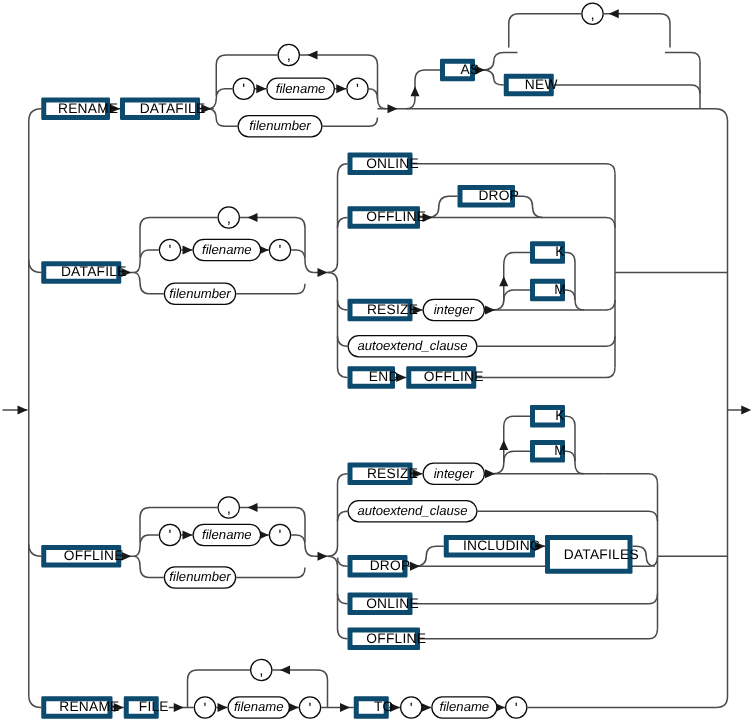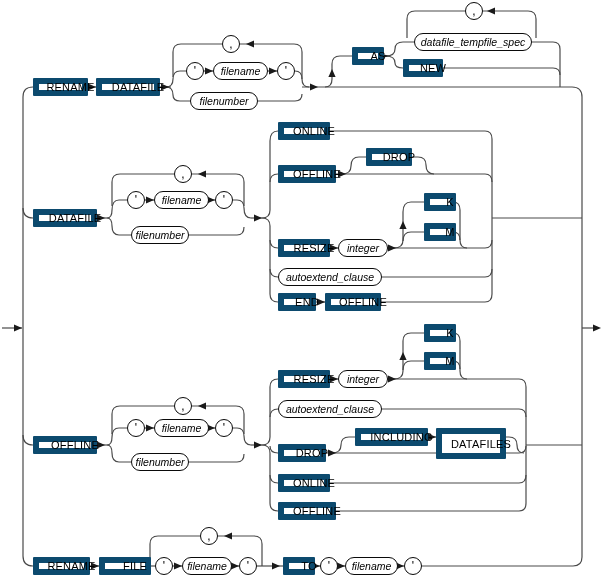--- a/index.html
+++ b/index.html
@@ -1,21 +1,21 @@
 <!DOCTYPE html>
 <html><head>
 <meta charset="utf-8">
 <style>
   html,body{margin:0;padding:0;background:#fff;}
   #stage{position:relative;width:602px;height:581px;background:#ffffff;overflow:hidden;
          font-family:"Liberation Sans", sans-serif;}
   #wires{position:absolute;left:0;top:0;}
   .node{position:absolute;display:flex;align-items:center;justify-content:center;
         background:#fff;color:#000;font-size:11px;white-space:nowrap;box-sizing:border-box;}
-  .kw{border:6px solid #0c4a6e;border-radius:1px;letter-spacing:.2px;padding-left:20px;}
+  .kw{border:4px solid #0c4a6e;border-radius:1px;letter-spacing:.2px;padding-left:20px;}
   .var{border:1.5px solid #0a0a0a;border-radius:10px;font-style:italic;font-size:10.5px;}
   .circ{border:1.5px solid #0a0a0a;border-radius:50%;font-size:12px;line-height:1;}
 </style>
 </head>
 <body>
 
 <div id="stage">
 
   <svg id="wires" width="602" height="581" viewBox="0 0 602 581" fill="none" stroke="#4a4a4a" stroke-width="1.2">
 
@@ -173,21 +173,20 @@
 
   <div class="node kw" style="left:33px;top:78px;width:55px;height:18px">RENAME</div>
   <div class="node kw" style="left:96px;top:78px;width:64px;height:18px">DATAFILE</div>
   <div class="node circ" style="left:222px;top:35px;width:18px;height:18px">,</div>
   <div class="node circ" style="left:186px;top:62px;width:18px;height:18px">'</div>
   <div class="node var" style="left:213px;top:62px;width:55px;height:18px">filename</div>
   <div class="node circ" style="left:277px;top:62px;width:18px;height:18px">'</div>
   <div class="node var" style="left:190px;top:92px;width:68px;height:18px">filenumber</div>
   <div class="node kw" style="left:352px;top:47px;width:26px;height:18px">AS</div>
   <div class="node circ" style="left:465px;top:2px;width:18px;height:18px">,</div>
-  <div class="node var" style="left:414px;top:33px;width:118px;height:18px">datafile_tempfile_spec</div>
   <div class="node kw" style="left:403px;top:59px;width:40px;height:18px">NEW</div>
 
   <div class="node kw" style="left:33px;top:209px;width:64px;height:18px">DATAFILE</div>
   <div class="node circ" style="left:174px;top:165px;width:18px;height:18px">,</div>
   <div class="node circ" style="left:127px;top:191px;width:18px;height:18px">'</div>
   <div class="node var" style="left:154px;top:191px;width:55px;height:18px">filename</div>
   <div class="node circ" style="left:215px;top:191px;width:18px;height:18px">'</div>
   <div class="node var" style="left:131px;top:226px;width:58px;height:18px">filenumber</div>
   <div class="node kw" style="left:278px;top:122px;width:52px;height:18px">ONLINE</div>
   <div class="node kw" style="left:278px;top:165px;width:58px;height:18px">OFFLINE</div>
@@ -211,21 +210,21 @@
   <div class="node kw" style="left:424px;top:324px;width:26px;height:18px">K</div>
   <div class="node kw" style="left:424px;top:352px;width:26px;height:18px">M</div>
   <div class="node var" style="left:278px;top:400px;width:104px;height:18px">autoextend_clause</div>
   <div class="node kw" style="left:278px;top:444px;width:48px;height:18px">DROP</div>
   <div class="node kw" style="left:355px;top:428px;width:73px;height:18px">INCLUDING</div>
   <div class="node kw" style="left:436px;top:428px;width:70px;height:31px">DATAFILES</div>
   <div class="node kw" style="left:278px;top:474px;width:52px;height:18px">ONLINE</div>
   <div class="node kw" style="left:278px;top:502px;width:58px;height:18px">OFFLINE</div>
 
   <div class="node kw" style="left:33px;top:557px;width:57px;height:18px">RENAME</div>
-  <div class="node kw" style="left:99px;top:557px;width:52px;height:18px">FILE</div>
+  <div class="node kw" style="left:99px;top:557px;width:28px;height:18px">FILE</div>
   <div class="node circ" style="left:200px;top:527px;width:18px;height:18px">,</div>
   <div class="node circ" style="left:155px;top:557px;width:18px;height:18px">'</div>
   <div class="node var" style="left:182px;top:557px;width:50px;height:18px">filename</div>
   <div class="node circ" style="left:239px;top:557px;width:18px;height:18px">'</div>
   <div class="node kw" style="left:283px;top:557px;width:28px;height:18px">TO</div>
   <div class="node circ" style="left:320px;top:557px;width:18px;height:18px">'</div>
   <div class="node var" style="left:345px;top:557px;width:53px;height:18px">filename</div>
   <div class="node circ" style="left:404px;top:557px;width:18px;height:18px">'</div>
 
 </div>

